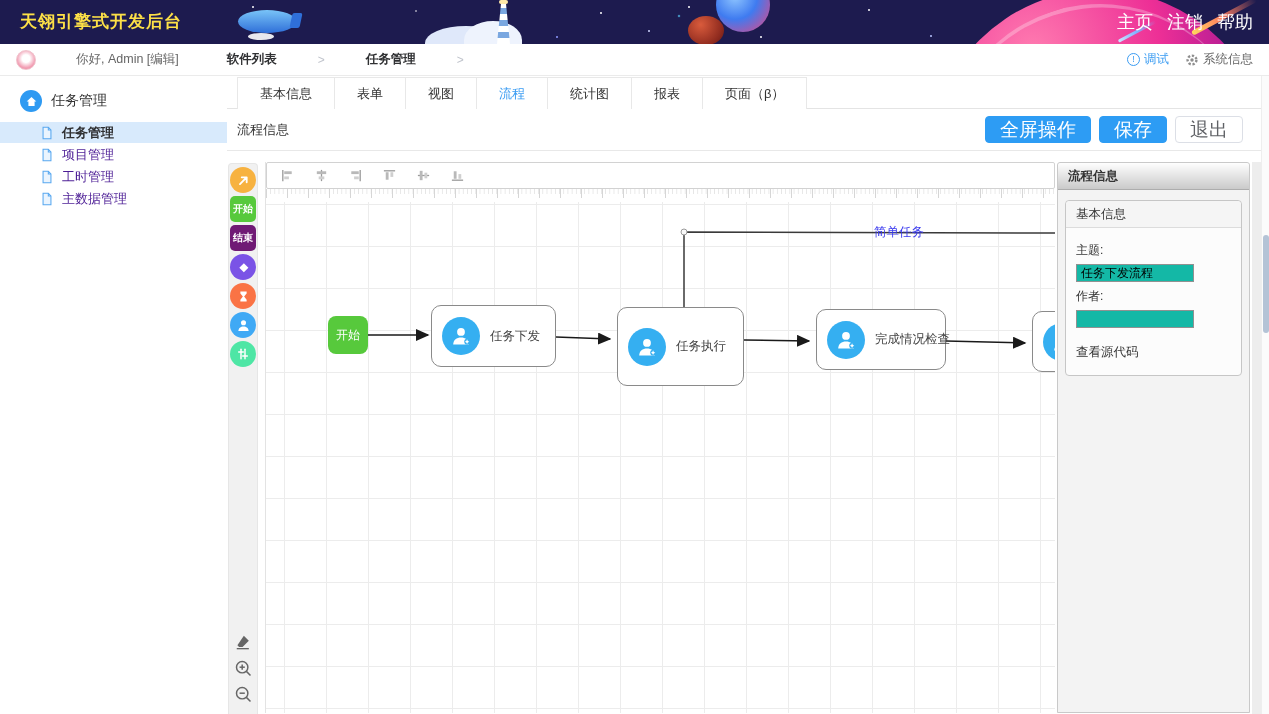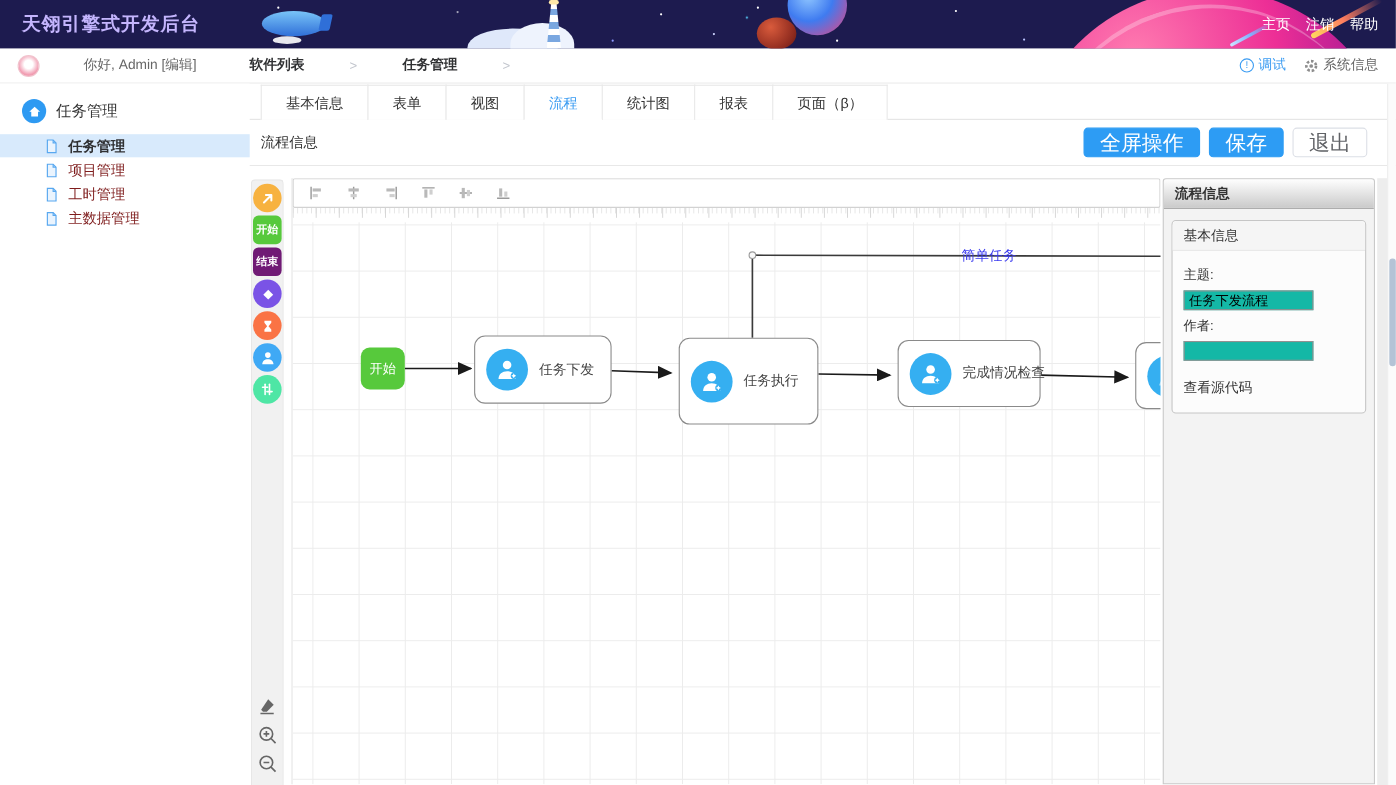--- a/index.html
+++ b/index.html
@@ -1,23 +1,23 @@
 <!DOCTYPE html>
 <html><head>
 <meta charset="utf-8">
 <style>
   * { box-sizing: border-box; margin: 0; padding: 0; }
   html,body { width:1269px; height:714px; overflow:hidden; }
   body { font-family:"Liberation Sans","DejaVu Sans",sans-serif; background:#fff; position:relative; }
 
   
   .banner { position:relative; height:44px; background:#1d1b4f; overflow:hidden; }
-  .banner-title { position:absolute; left:20px; top:0; line-height:44px; color:#c4b5fd; font-size:17px; font-weight:700; letter-spacing:1px; z-index:5; }
+  .banner-title { position:absolute; left:20px; top:0; line-height:44px; color:#fde047; font-size:17px; font-weight:700; letter-spacing:1px; z-index:5; }
   .banner-links { position:absolute; right:16px; top:0; height:44px; display:flex; align-items:center; gap:14px; z-index:6; }
-  .banner-links span { color:#fff; font-size:13px; cursor:pointer; }
+  .banner-links span { color:#fff; font-size:18px; cursor:pointer; }
   .stars { position:absolute; width:2px; height:2px; background:transparent; border-radius:50%;
     box-shadow: 600px 12px #fff, 648px 30px #cfd6ff, 688px 6px #fff, 556px 36px #8f9bff,
       120px 18px rgba(255,255,255,.8), 868px 9px #fff, 930px 35px #b9c4ff, 1102px 6px #fff,
       678px 15px 1px #5ad0ff, 252px 6px #fff, 760px 36px #fff, 415px 10px rgba(255,255,255,.6); }
   .blimp { position:absolute; left:238px; top:10px; width:58px; height:23px; border-radius:50%;
     background:linear-gradient(180deg,#79c4f8,#2f6fd8); z-index:3; }
   .blimp:after { content:""; position:absolute; right:-5px; top:3px; width:10px; height:15px; background:#2f6fd8; border-radius:2px; transform:skewX(-12deg); }
   .blimp-cloud { position:absolute; left:248px; top:33px; width:26px; height:7px; border-radius:50%; background:rgba(255,255,255,.9); z-index:3; }
   .mount1 { position:absolute; left:425px; top:26px; width:82px; height:34px; border-radius:50% 50% 0 0; background:#dfe8fa; z-index:2; }
   .mount2 { position:absolute; left:464px; top:21px; width:58px; height:38px; border-radius:50% 50% 0 0; background:#eef3fd; z-index:2; }
@@ -48,21 +48,21 @@
   .debug-link { color:#3b9cf2; display:flex; align-items:center; gap:4px; cursor:pointer; }
   .debug-circle { width:13px; height:13px; border:1px solid #3b9cf2; border-radius:50%; font-size:9px; line-height:11px; text-align:center; color:#3b9cf2; }
   .sys-link { color:#666; display:flex; align-items:center; gap:4px; cursor:pointer; }
 
   
   .content { display:flex; height:638px; }
   .sidebar { width:227px; flex:none; background:#fff; padding-top:12px; }
   .side-root { display:flex; align-items:center; gap:9px; padding:2px 0 10px 20px; }
   .side-root-icon { width:22px; height:22px; border-radius:50%; background:#2e9af2; display:flex; align-items:center; justify-content:center; flex:none; }
   .side-root-label { font-size:14px; color:#333; }
-  .side-item { display:flex; align-items:center; gap:8px; height:21px; margin-bottom:1px; padding-left:40px; font-size:13px; color:#7f1d1d; cursor:pointer; }
+  .side-item { display:flex; align-items:center; gap:8px; height:21px; margin-bottom:1px; padding-left:40px; font-size:13px; color:#4c1d95; cursor:pointer; }
   .side-item.active { background:#d8eafc; color:#303133; font-weight:700; }
 
   .main { flex:1; min-width:0; display:flex; flex-direction:column; position:relative; }
 
   
   .tabbar { height:33px; border-bottom:1px solid #e4e4e4; display:flex; padding-left:10px; }
   .tab { height:32px; margin-top:1px; padding:0 22px; display:flex; align-items:center; font-size:13px; color:#333;
     background:#fff; border:1px solid #e8e8e8; border-bottom:none; margin-right:-1px; cursor:pointer; }
   .tab.active { color:#3b9cf2; position:relative; }
   .tab.active:after { content:""; position:absolute; left:0; right:0; bottom:-1px; height:2px; background:#fff; }

